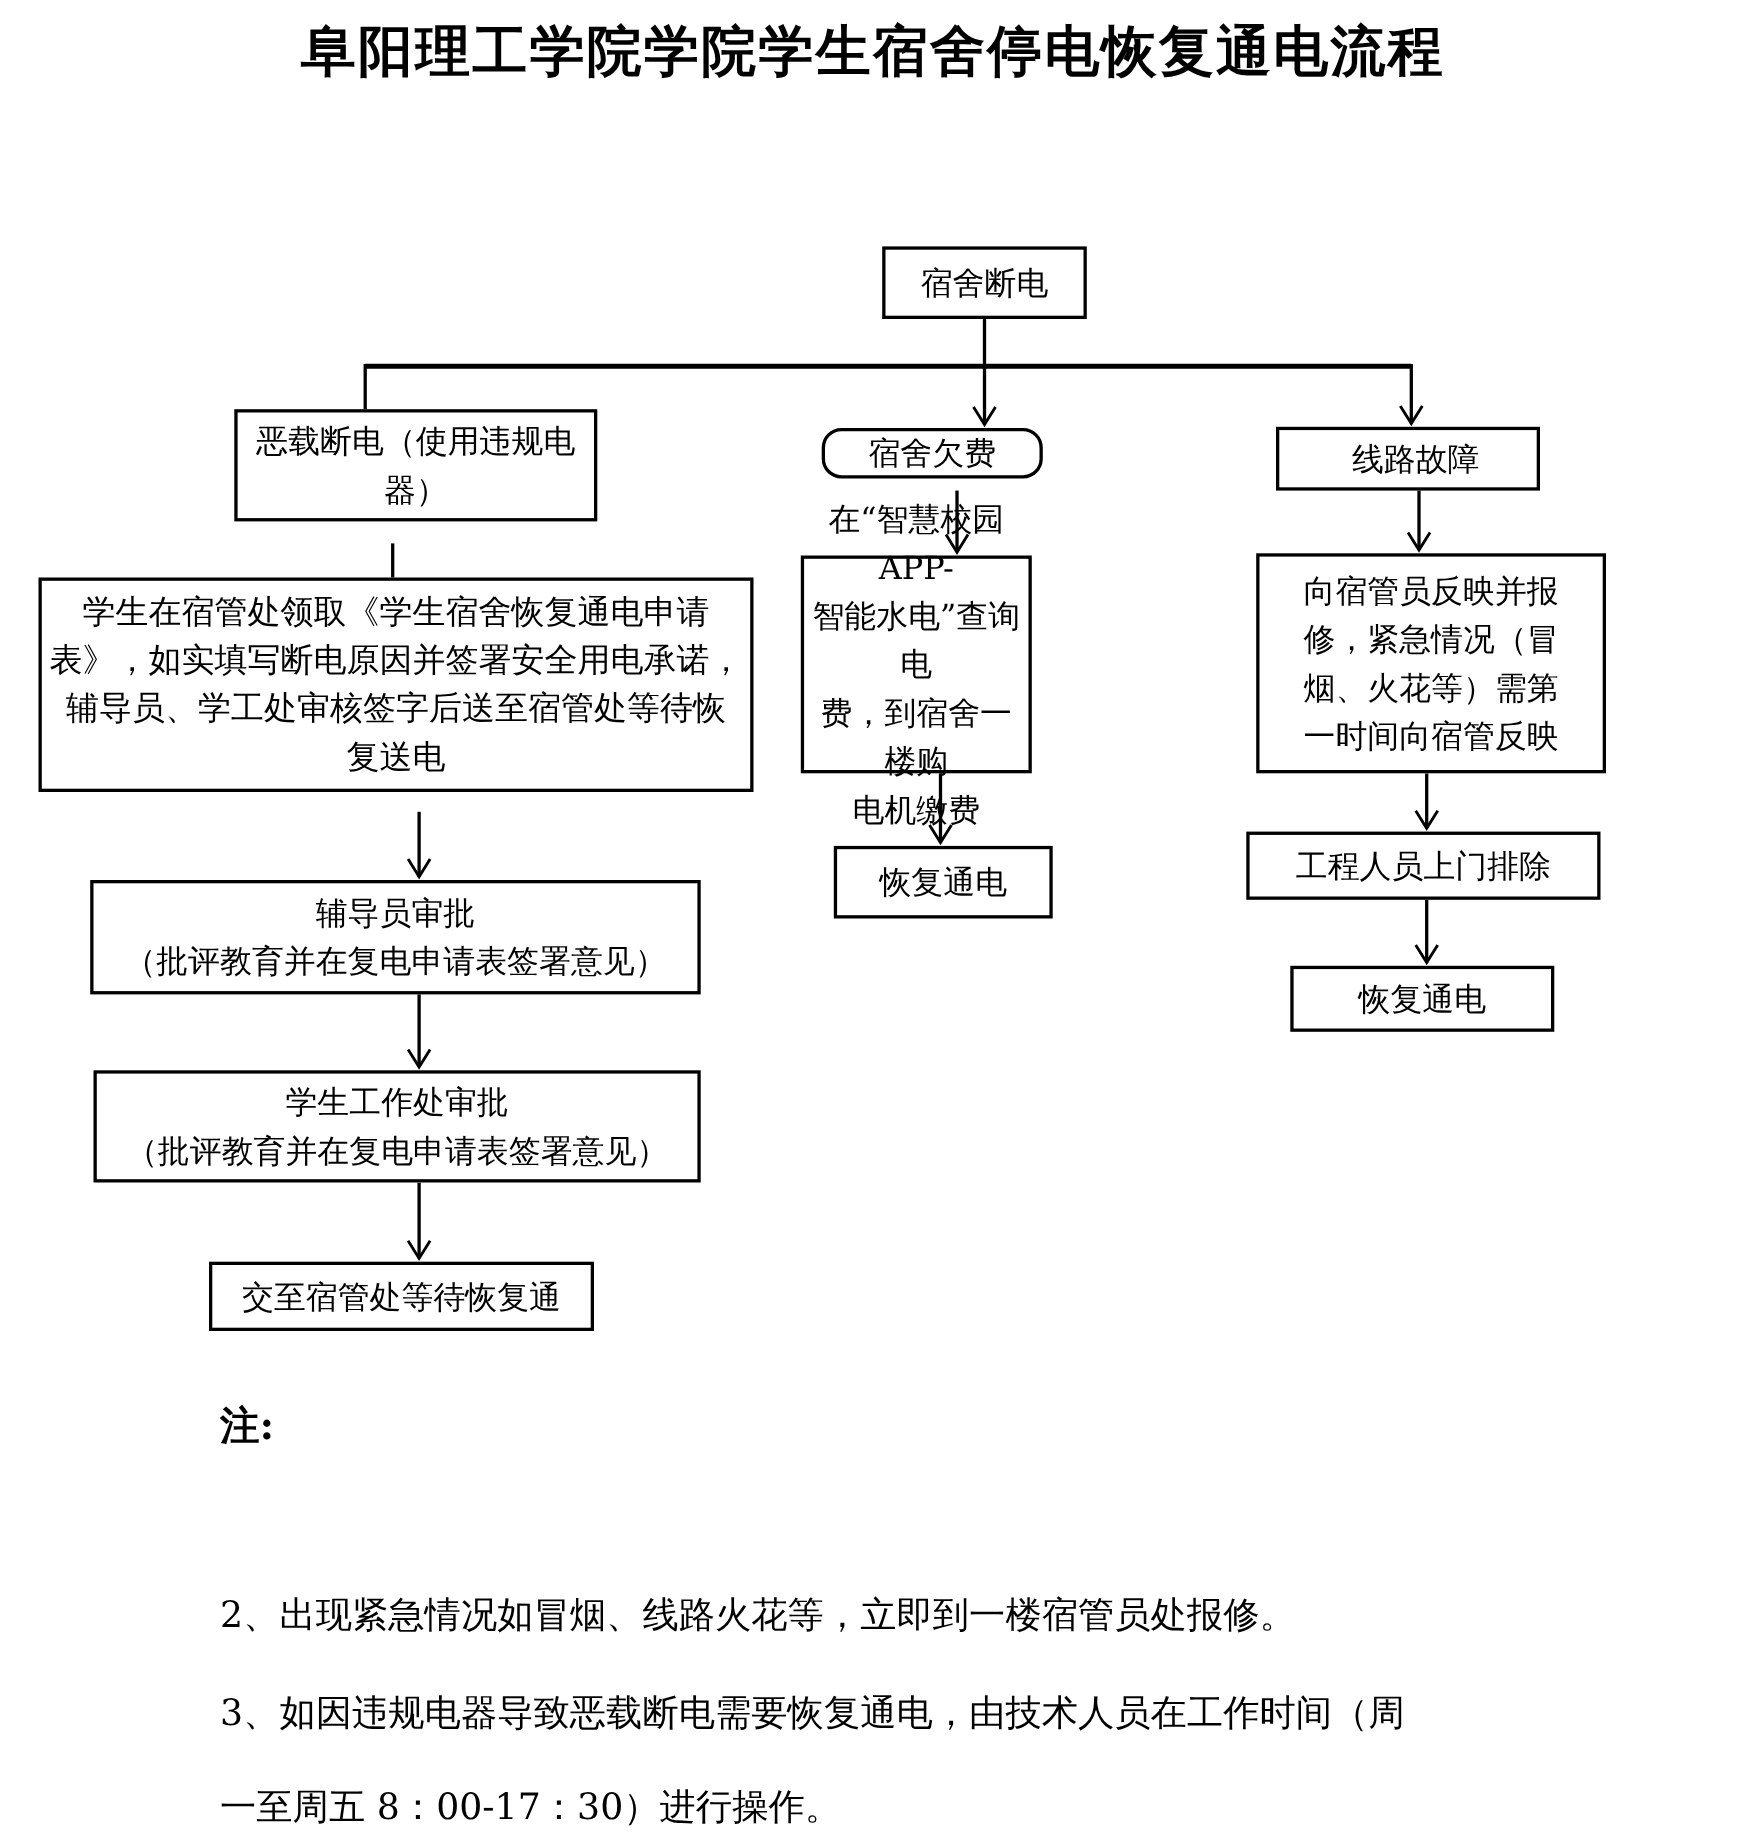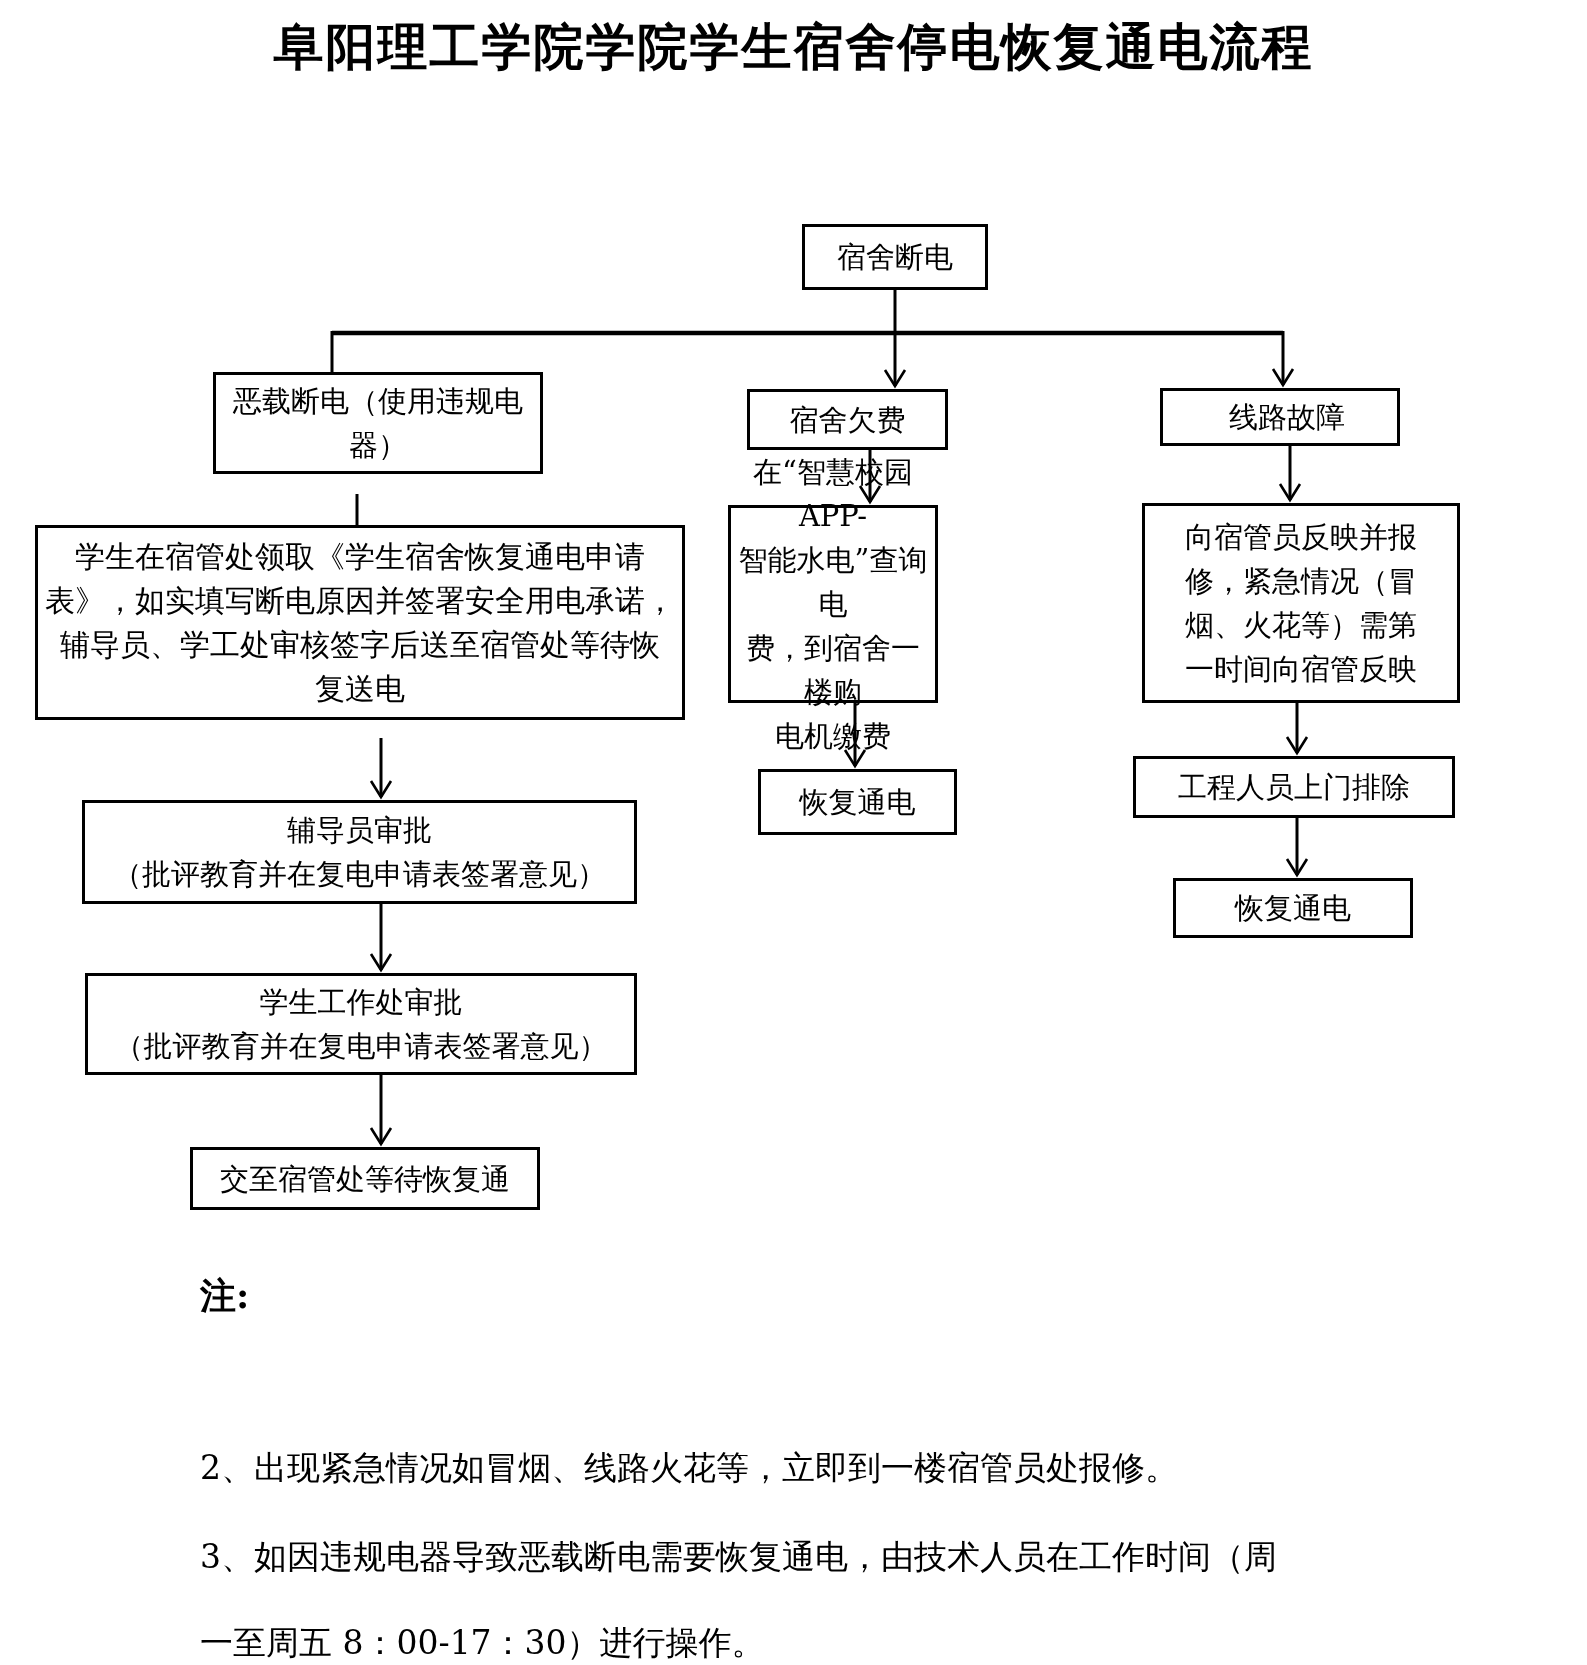--- a/index.html
+++ b/index.html
@@ -54,21 +54,21 @@
   <line x1="1290" y1="444" x2="1290" y2="500" stroke="#000" stroke-width="3" marker-end="url(#arrow)"></line>
   <line x1="1297" y1="703" x2="1297" y2="753" stroke="#000" stroke-width="3" marker-end="url(#arrow)"></line>
   <line x1="1297" y1="818" x2="1297" y2="875" stroke="#000" stroke-width="3" marker-end="url(#arrow)"></line>
 </svg>
 
 <div class="node" style="left:802px;top:224px;width:186px;height:66px;">宿舍断电</div>
 
 <div class="node" style="left:200px;top:372px;width:330px;height:102px;margin-left:13px;">恶载断电（使用违规电
 器）</div>
 
-<div class="node" style="left:747px;top:389px;width:201px;height:61px;">宿舍欠费</div>
+<div class="node" style="left:747px;top:389px;width:201px;height:46px;border-radius:18px;">宿舍欠费</div>
 
 <div class="node" style="left:1160px;top:388px;width:240px;height:58px;padding-left:20px;">线路故障</div>
 
 <div class="node big" style="left:35px;top:525px;width:650px;height:195px;">学生在宿管处领取《学生宿舍恢复通电申请
 表》，如实填写断电原因并签署安全用电承诺，
 辅导员、学工处审核签字后送至宿管处等待恢
 复送电</div>
 
 <div class="node" style="left:82px;top:800px;width:555px;height:104px;">辅导员审批
 （批评教育并在复电申请表签署意见）</div>

